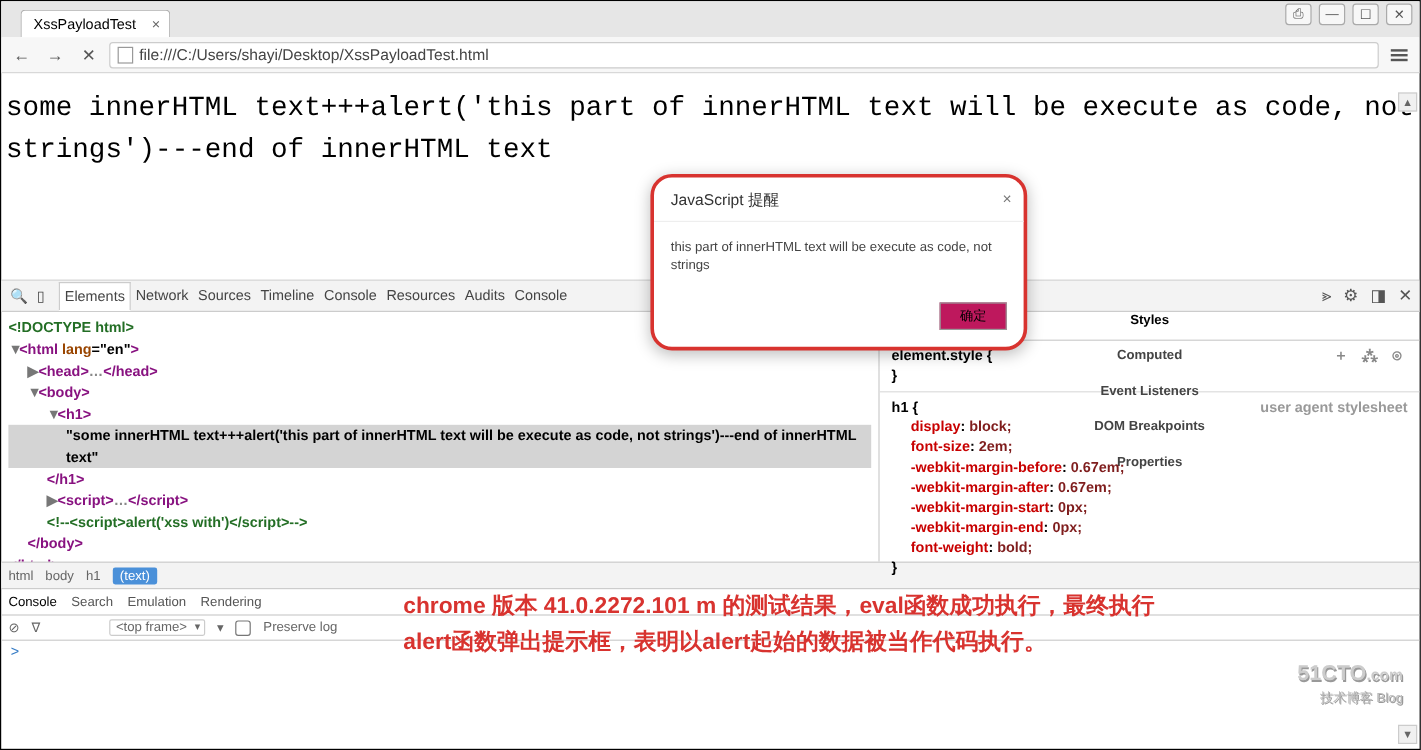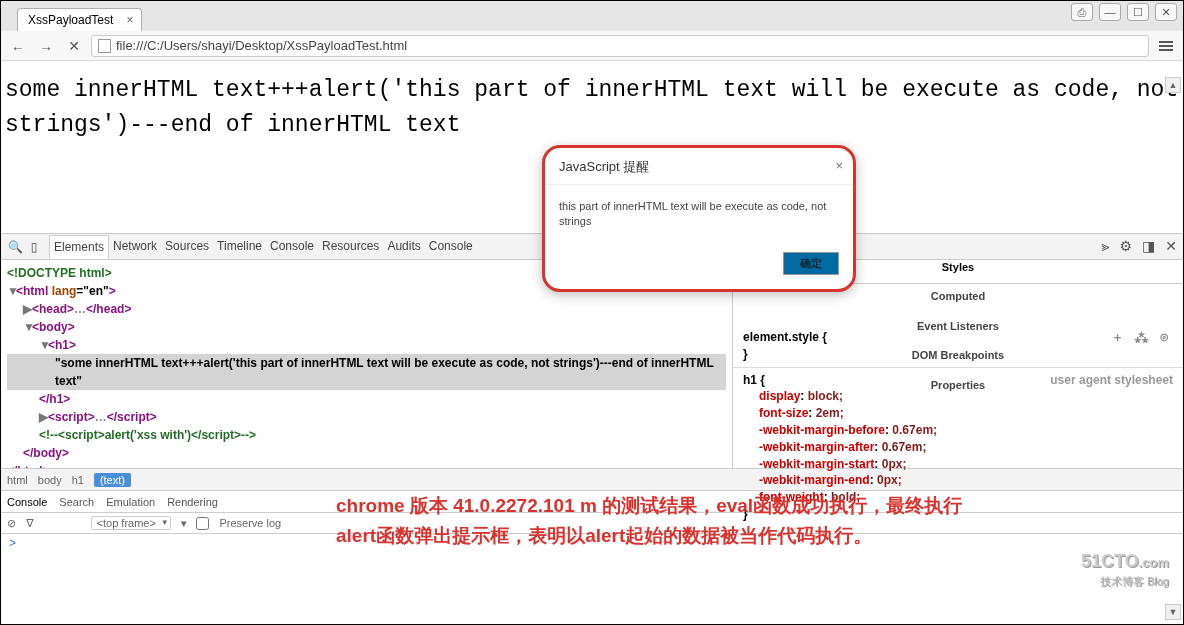--- a/index.html
+++ b/index.html
@@ -40,21 +40,21 @@
 .comm { color:#236e25; }
 .txt { color:#000; }
 .sel-line { background:#d4d4d4; }
 .arrow { color:#777; display:inline-block; width:9px; }
 
 .styles-pane { flex:1; font-family:Consolas,monospace; font-size:12px; line-height:1.4; }
 .styles-tabs { height:24px; border-bottom:1px solid #ccc; display:flex; align-items:center; padding:0 6px; font-size:11px; color:#444; gap:14px;flex-direction:column; }
 .styles-tabs span { cursor:pointer; }
 .styles-tabs span.active { color:#000; }
 .style-body { padding:4px 10px; }
-.rule-head { color:#000; display:flex;margin-top:41px; }
+.rule-head { color:#000; display:flex; }
 .rule-icons { margin-left:auto; color:#888; letter-spacing:4px; }
 .prop { color:#c80000; } .val { color:#7f1d1d; }
 .hr { border-top:1px solid #ddd; margin:4px -10px; }
 .uas { color:#999; float:right; }
 
 .crumbs { height:22px; border-top:1px solid #ccc; background:#f3f3f3; font-size:11px; display:flex; align-items:center; padding:0 6px; gap:10px; color:#666; }
 .crumbs span { cursor:pointer; }
 .crumbs span.active { background:#4a90d9; color:#fff; padding:1px 6px; border-radius:2px; }
 
 .console-tabs { height:22px; border-top:1px solid #ccc; font-size:11px; display:flex; align-items:center; padding:0 6px; gap:12px; color:#555; }
@@ -62,21 +62,21 @@
 .console-bar { height:22px; border-top:1px solid #ccc; border-bottom:1px solid #ccc; display:flex; align-items:center; font-size:11px; color:#666; gap:10px; padding:0 6px; }
 .tf-sel { border:1px solid #ccc; padding:0 14px 0 5px; border-radius:2px; position:relative;margin-left:47px; }
 .tf-sel::after { content:"▾"; position:absolute; right:3px; font-size:9px; }
 .console-body { height:40px; font-family:Consolas,monospace; font-size:12px; color:#367cc5; padding:2px 8px; }
 
 .alert-box { position:absolute; left:541px; top:144px; width:314px; background:#fff; border:3px solid #d8332f; border-radius:18px; box-shadow:0 3px 12px rgba(0,0,0,.25); z-index:20; }
 .alert-head { padding:10px 14px 8px; font-size:13px; color:#333; border-bottom:1px solid #eee; position:relative; }
 .alert-close { position:absolute; right:10px; top:10px; cursor:pointer; color:#777; font-size:13px; }
 .alert-msg { padding:14px; font-size:11px; color:#444; line-height:1.4; }
 .alert-foot { padding:8px 14px 14px; text-align:right; }
-.alert-ok { border:1px solid #999; padding:3px 16px; font-size:11px; background:#0369a1; cursor:pointer; }
+.alert-ok { border:1px solid #999; padding:3px 16px; font-size:11px; background:#be185d; cursor:pointer; }
 
 .annot { position:absolute; left:335px; top:490px; width:660px; color:#d8332f; font-size:19px; font-weight:bold; line-height:1.6; font-family:"Microsoft YaHei",sans-serif; }
 
 .wm { position:absolute; right:14px; bottom:36px; text-align:right; color:#ccc; font-size:18px; font-weight:bold; font-family:Arial; line-height:1; text-shadow:1px 1px 0 #999; }
 .wm small { font-size:11px; font-weight:normal; color:#bbb; }
 
 .scroll-arrow { position:absolute; right:2px; width:16px; height:16px; background:#f0f0f0; border:1px solid #ccc; display:flex; align-items:center; justify-content:center; font-size:9px; color:#666; }
 </style>
 </head>
 <body>

